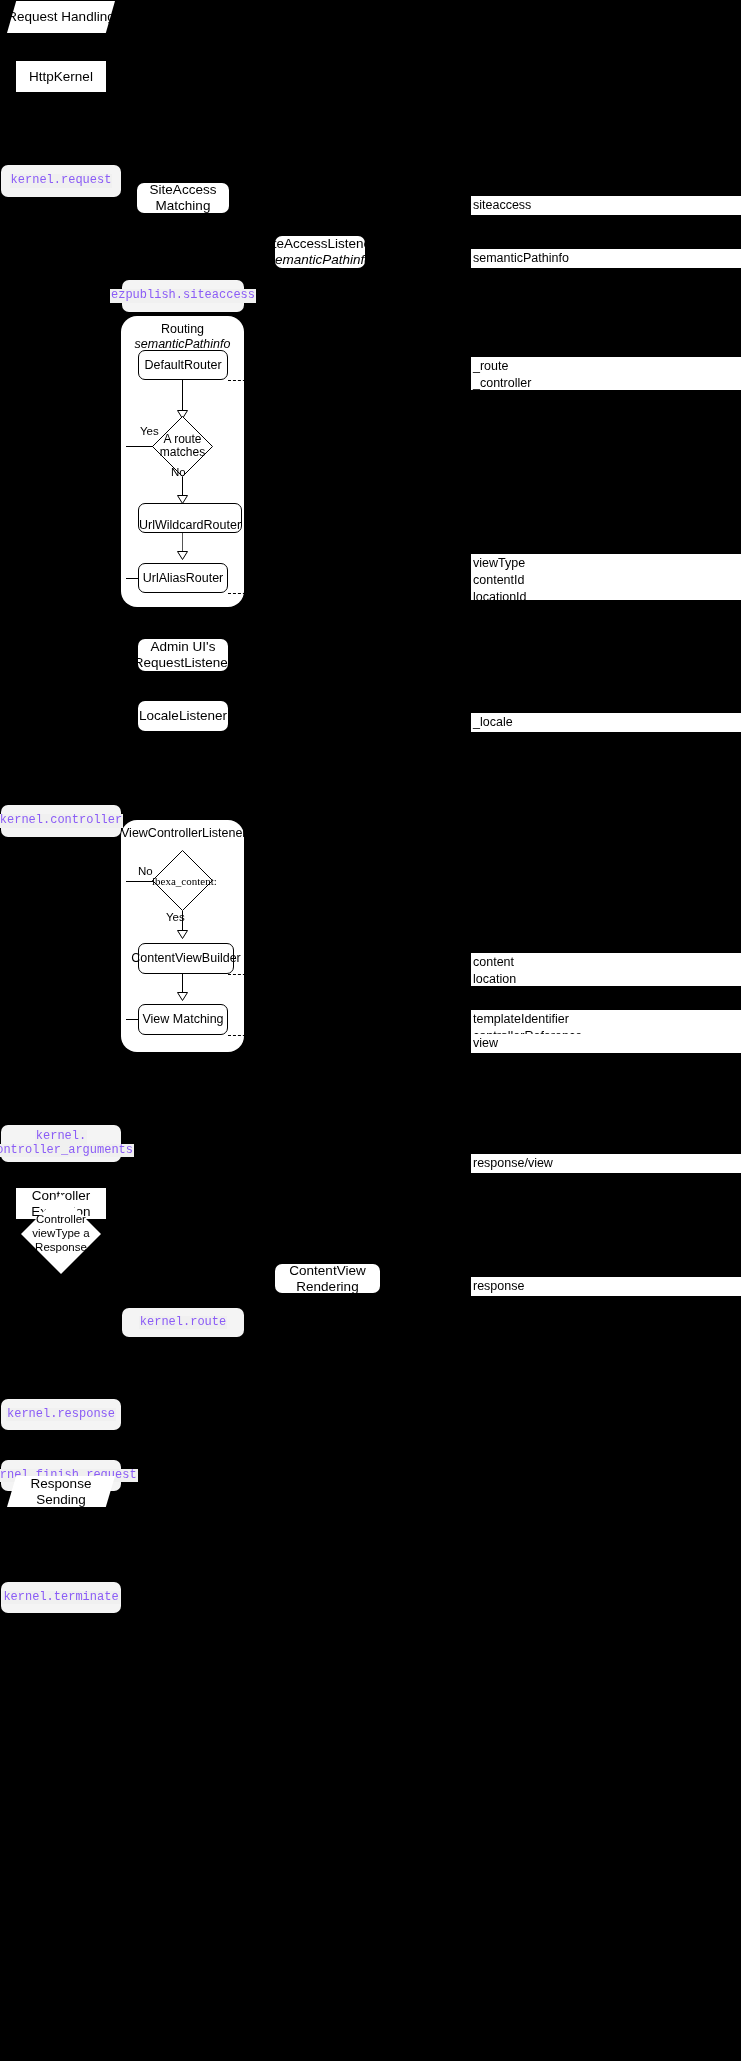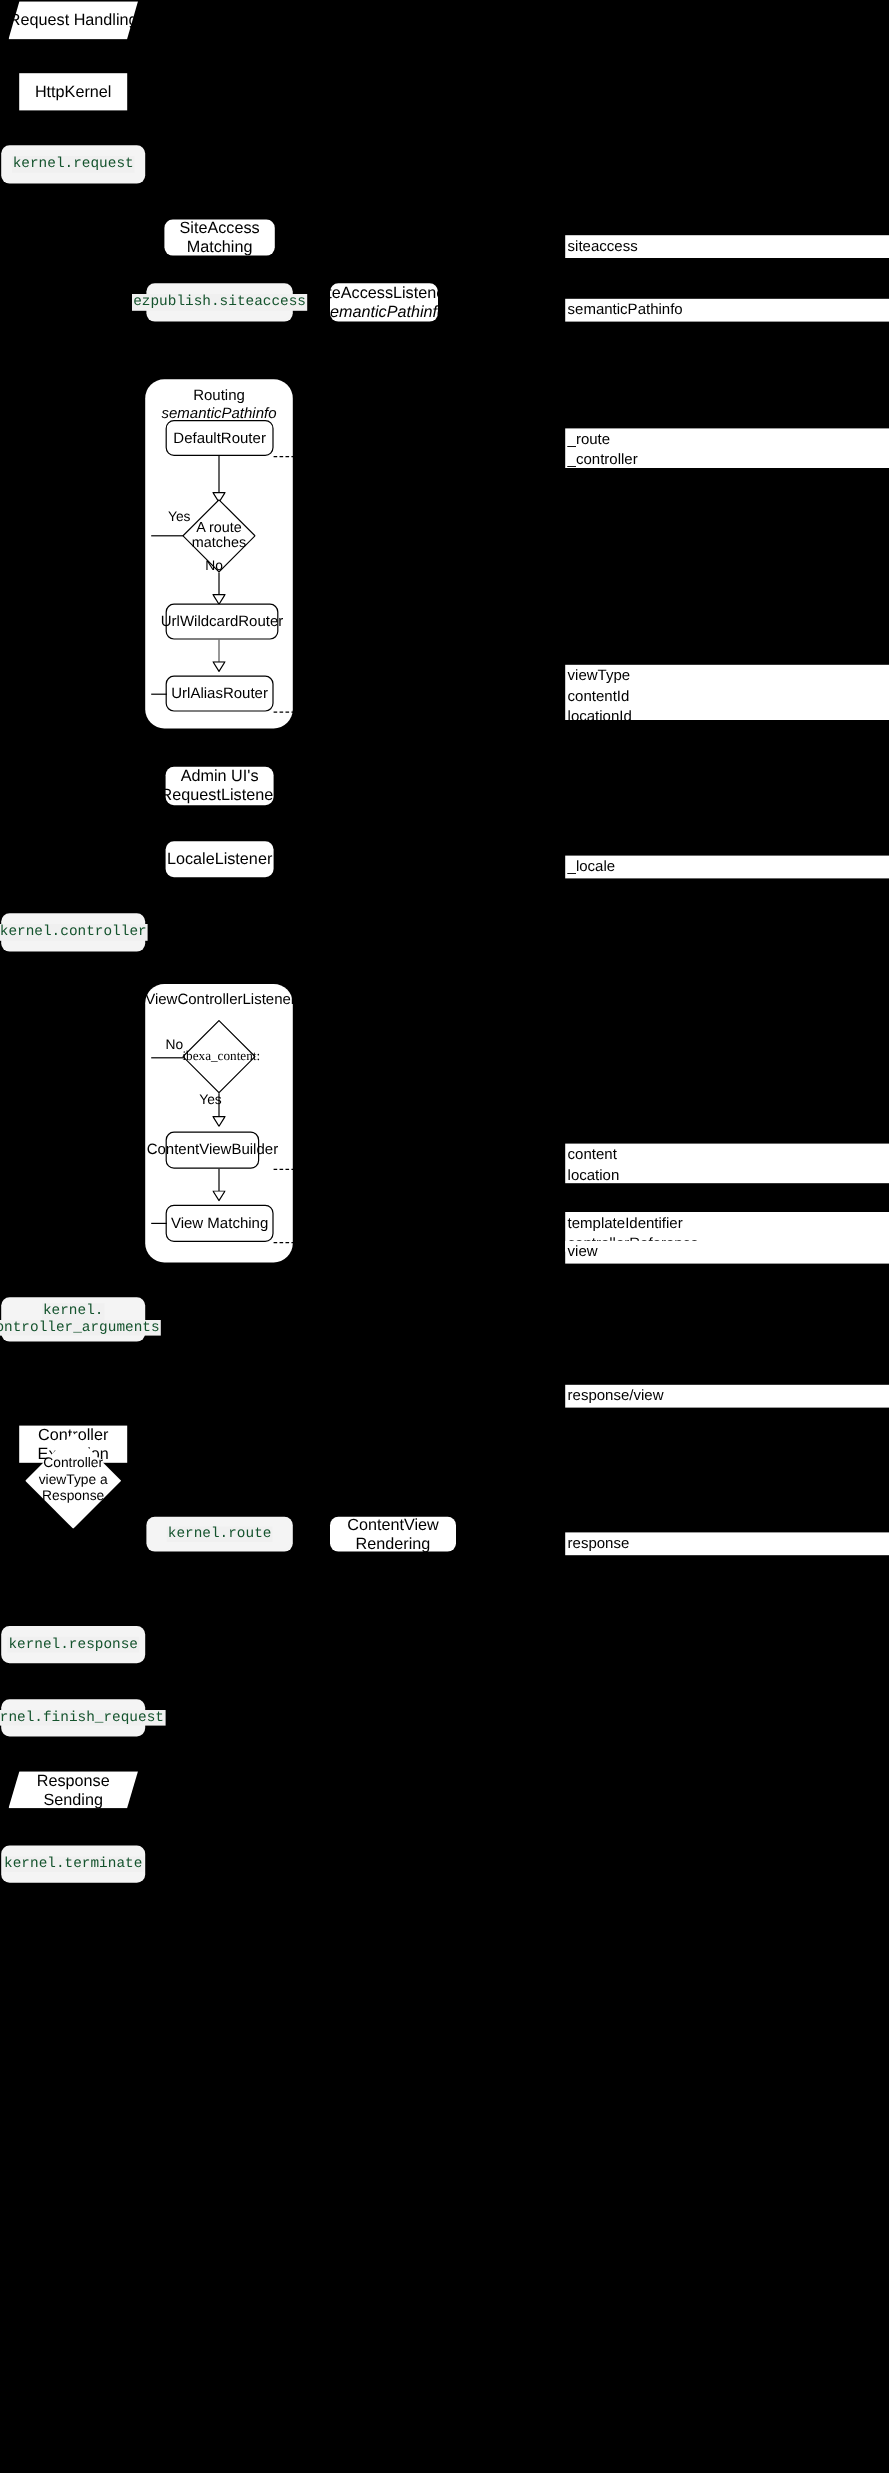--- a/index.html
+++ b/index.html
@@ -19,21 +19,21 @@
   .banner .bgshape{position:absolute;left:0;top:0;width:100%;height:100%;
         background:#fff;
         clip-path:polygon(8.5% 0%, 100% 0%, 91.5% 100%, 0% 100%);}
   .banner .txt{position:relative;z-index:2;}
 
   
   .card{background:#fff;border-radius:7px;font-size:13.5px;}
 
   
   .event{background:#f4f4f4;border-radius:7px;
-         font-family:"Liberation Mono", monospace;font-size:12px;color:#14532d;}
+         font-family:"Liberation Mono", monospace;font-size:12px;color:#8b5cf6;margin-top:44px;}
   .event .inner{background:#f0f0f0;padding:0 1px;}
 
   
   .inner-box{background:#fff;border:1px solid #000;border-radius:7px;font-size:12.5px;}
 
   
   .container-box{background:#fff;border-radius:16px;}
   .container-title{position:absolute;left:0;right:0;text-align:center;
         font-size:12.5px;line-height:1.18;}
 
@@ -140,21 +140,21 @@
   <div class="edge-label" style="left:140px;top:425px;">Yes</div>
 
   <div class="ln-h" style="left:126px;top:446px;width:27px;"></div>
 
   <div class="edge-label" style="left:171px;top:466px;">No</div>
   <div class="ln-v" style="left:182px;top:477px;height:25px;"></div>
   <svg class="arrowoutline" style="left:177px;top:495px;" width="11" height="9">
     <polygon points="0.5,0.5 10.5,0.5 5.5,8.5" fill="#fff" stroke="#000" stroke-width="1"></polygon>
   </svg>
 
-  <div class="node inner-box" style="left:138px;top:503px;width:94px;height:30px;">
+  <div class="node inner-box" style="left:138px;top:503px;width:104px;height:30px;align-items:flex-end;">
     <span>UrlWildcardRouter</span>
   </div>
   <div class="ln-v grey" style="left:182px;top:533px;height:25px;"></div>
   <svg class="arrowoutline" style="left:177px;top:551px;" width="11" height="9">
     <polygon points="0.5,0.5 10.5,0.5 5.5,8.5" fill="#fff" stroke="#000" stroke-width="1"></polygon>
   </svg>
 
   <div class="node inner-box" style="left:138px;top:563px;width:90px;height:30px;">
     <span>UrlAliasRouter</span>
   </div>
@@ -197,21 +197,21 @@
   </div>
   <div class="edge-label" style="left:138px;top:865px;">No</div>
   <div class="ln-h" style="left:126px;top:881px;width:27px;"></div>
 
   <div class="edge-label" style="left:166px;top:911px;">Yes</div>
   <div class="ln-v" style="left:182px;top:911px;height:26px;"></div>
   <svg class="arrowoutline" style="left:177px;top:930px;" width="11" height="9">
     <polygon points="0.5,0.5 10.5,0.5 5.5,8.5" fill="#fff" stroke="#000" stroke-width="1"></polygon>
   </svg>
 
-  <div class="node inner-box" style="left:138px;top:943px;width:78px;height:31px;">
+  <div class="node inner-box" style="left:138px;top:943px;width:96px;height:31px;">
     <span>ContentViewBuilder</span>
   </div>
   <div class="dash" style="left:228px;top:974px;width:246px;"></div>
 
   <div class="attr" style="left:471px;top:953px;width:280px;height:33px;">
     <span class="ln">content</span>
     <span class="ln">location</span>
   </div>
 
   <div class="ln-v" style="left:182px;top:974px;height:25px;"></div>

